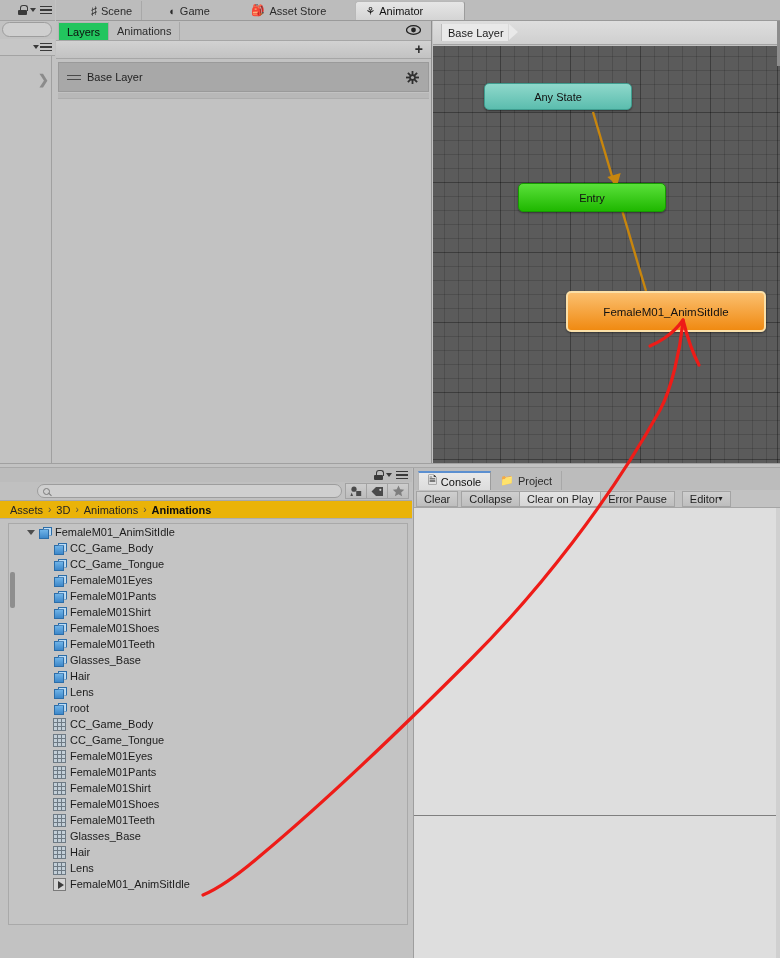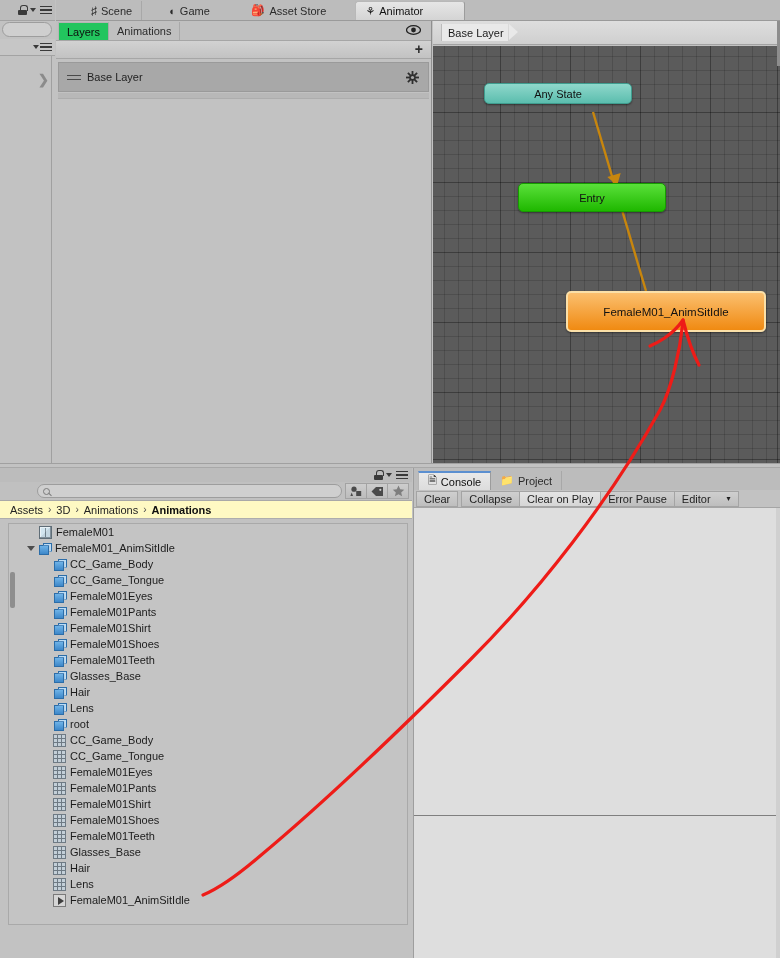--- a/index.html
+++ b/index.html
@@ -176,21 +176,21 @@
     background-position: -3px -4px, -3px -4px, -3px -4px, -3px -4px, 0 0;
   }
   .node {
     position: absolute; display: flex; align-items: center;
     justify-content: center; border-radius: 5px;
     font-size: 11px; color: #111; white-space: nowrap;
     box-shadow: 0 1px 2px rgba(0,0,0,.45);
     cursor: default;
   }
   #node-any {
-    left: 51px; top: 37px; width: 148px; height: 21px;
+    left: 51px; top: 37px; width: 148px; height: 27px;
     background: linear-gradient(#8fd8cb, #5bbdae);
     border: 1px solid #3f9d8f;
   }
   #node-entry {
     left: 85px; top: 137px; width: 148px; height: 29px;
     background: linear-gradient(#5ae03a, #1fb800);
     border: 1px solid #169c00;
   }
   #node-state {
     left: 133px; top: 245px; width: 200px; height: 41px;
@@ -237,21 +237,21 @@
     content: ""; position: absolute; right: -3px; bottom: -2px;
     width: 4px; height: 1.2px; background: #7b7b7b;
     transform: rotate(45deg);
   }
   .tb-btn {
     width: 22px; height: 16px; display: flex; align-items: center;
     justify-content: center; background: linear-gradient(#cdcdcd,#bcbcbc);
     border: 1px solid #a3a3a3; margin-left: -1px; cursor: default;
   }
   #breadcrumbs {
-    height: 18px; background: #fef9c3; border-bottom: 1px solid #adadad;
+    height: 18px; background: #eab308; border-bottom: 1px solid #adadad;
     display: flex; align-items: center; padding-left: 10px; gap: 5px;
     font-size: 11px; color: #232323;
   }
   #breadcrumbs .sep { color: #4c4c4c; font-size: 10px; }
   #breadcrumbs .cur { font-weight: bold; color: #0d0d0d; }
   #tree {
     position: absolute; left: 8px; right: 4px; top: 55px; bottom: 33px;
     background: #c4c4c4; border: 1px solid #a9a9a9;
     overflow: hidden;
   }
@@ -535,25 +535,20 @@
       <span>3D</span>
       <span class="sep">›</span>
       <span>Animations</span>
       <span class="sep">›</span>
       <span class="cur">Animations</span>
     </div>
 
     <div id="tree">
       <div id="tree-rows">
           <div class="trow" style="padding-left: 18px;">
-            <span style="width: 12px; flex: 0 0 auto;"></span>
-            <span class="ticon ic-ctrl"></span>
-            <span>FemaleM01</span>
-          </div>
-          <div class="trow" style="padding-left: 18px;">
             <span class="twist"></span>
             <span class="ticon ic-cube"></span>
             <span>FemaleM01_AnimSitIdle</span>
           </div>
           <div class="trow" style="padding-left: 32px;">
             <span style="width: 12px; flex: 0 0 auto;"></span>
             <span class="ticon ic-cube"></span>
             <span>CC_Game_Body</span>
           </div>
           <div class="trow" style="padding-left: 32px;">
@@ -676,21 +671,21 @@
       <div class="ctab">
         <span style="font-size:11px">📁</span>
         <span>Project</span>
       </div>
     </div>
     <div id="console-toolbar">
       <div class="cbtn">Clear</div>
       <div class="cbtn" style="margin-left:4px">Collapse</div>
       <div class="cbtn wide">Clear on Play</div>
       <div class="cbtn">Error Pause</div>
-      <div class="cbtn" style="margin-left:0;gap:16px">
+      <div class="cbtn" style="margin-left:8px;gap:0">
         <span>Editor</span>
         <span style="font-size:8px">▾</span>
       </div>
     </div>
     <div id="console-body">
       <div id="console-divider"></div>
     </div>
     <div id="console-scroll-r"></div>
   </div>
 

